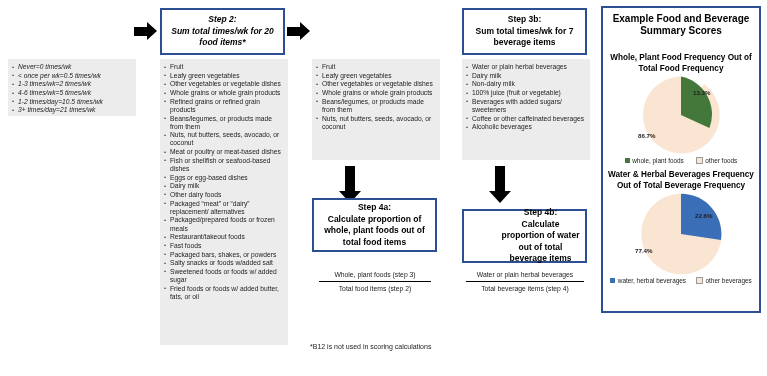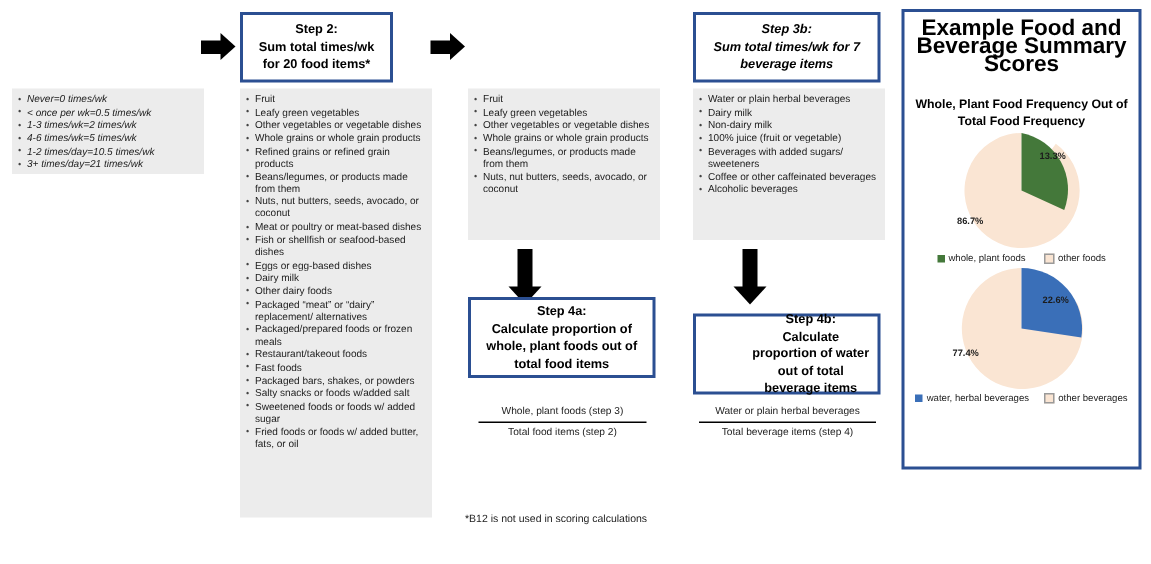--- a/index.html
+++ b/index.html
@@ -92,21 +92,21 @@
   }
 
   
   .panel{
     position:absolute;
     border:2px solid #2b4f92;
     background:#ffffff;
     box-sizing:border-box;
   }
   .panel-title{
-    text-align:center;font-weight:bold;font-size:15px;line-height:12px;
+    text-align:center;font-weight:bold;font-size:10px;line-height:12px;
     margin-top:5px;color:#000;
   }
   .chart-title{
     text-align:center;font-weight:bold;font-size:8.2px;line-height:10.5px;
     color:#000;
   }
   .pie-wrap{position:relative;width:100%;}
   .pie{display:block;margin:0 auto;}
   .pie-label{
     position:absolute;font-size:6.2px;font-weight:bold;color:#1c1c1c;
@@ -135,21 +135,21 @@
       <li>1-2 times/day=10.5 times/wk</li>
       <li>3+ times/day=21 times/wk</li>
     </ul>
   </div>
 
   <div class="arrow-right" style="left:134px;top:22px;width:24px;height:19px;">
     <div class="shaft"></div>
     <div class="head"></div>
   </div>
 
-  <div class="hdrbox" style="left:160px;top:8px;width:102px;height:47px;">
+  <div class="hdrbox" style="left:160px;top:8px;width:125px;height:47px;font-style:italic;">
     <span style="white-space:pre-line;">Step 2:
 Sum total times/wk for 20 food items*</span>
   </div>
   <div class="listbox" style="left:160px;top:59px;width:128px;height:286px;">
     <ul>
       <li>Fruit</li>
       <li>Leafy green vegetables</li>
       <li>Other vegetables or vegetable dishes</li>
       <li>Whole grains or whole grain products</li>
       <li>Refined grains or refined grain products</li>
@@ -197,21 +197,21 @@
 Calculate proportion of whole, plant foods out of total food items</span>
   </div>
   <div class="fraction" style="left:312px;top:270px;width:126px;">
     <div class="num">Whole, plant foods (step 3)</div>
     <div class="bar" style="width:112px;"></div>
     <div class="den">Total food items (step 2)</div>
   </div>
 
   <div class="footnote" style="left:310px;top:343px;">*B12 is not used in scoring calculations</div>
 
-  <div class="hdrbox" style="left:462px;top:8px;width:125px;height:47px;font-style:italic;">
+  <div class="hdrbox" style="left:462px;top:8px;width:125px;height:47px;">
     <span style="white-space:pre-line;">Step 3b:
 Sum total times/wk for 7 beverage items</span>
   </div>
   <div class="listbox" style="left:462px;top:59px;width:128px;height:101px;">
     <ul>
       <li>Water or plain herbal beverages</li>
       <li>Dairy milk</li>
       <li>Non-dairy milk</li>
       <li>100% juice (fruit or vegetable)</li>
       <li>Beverages with added sugars/ sweeteners</li>
@@ -254,20 +254,21 @@
       <span class="item">
         <span class="sw sw-green"></span>
         <span>whole, plant foods</span>
       </span>
       <span class="item">
         <span class="sw sw-cream"></span>
         <span>other foods</span>
       </span>
     </div>
 
+    <div class="chart-title" style="margin-top:6px;padding:0 3px;">Water &amp; Herbal Beverages Frequency Out of Total Beverage Frequency</div>
     <div class="pie-wrap" style="height:84px;margin-top:1px;">
       <svg class="pie" width="84" height="84" viewBox="0 0 100 100">
 
         <path d="M50,50 L50,2 A48,48 0 1,0 93.9,29.2 Z" fill="#fae5d3"></path>
 
         <path d="M50,50 L50,2 A48,48 0 0,1 97.5,57.2 Z" fill="#3a6fb8"></path>
       </svg>
       <span class="pie-label" style="left:92px;top:20px;">22.6%</span>
       <span class="pie-label" style="left:32px;top:55px;">77.4%</span>
     </div>

